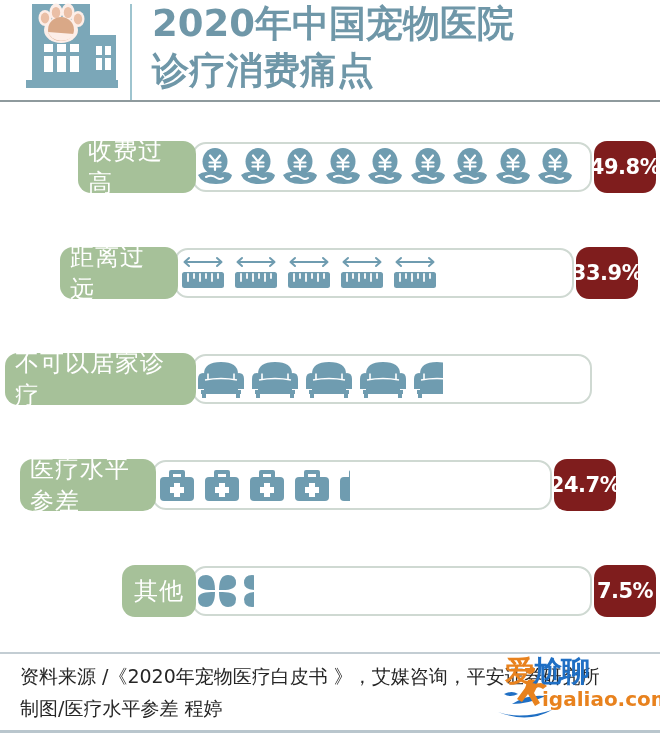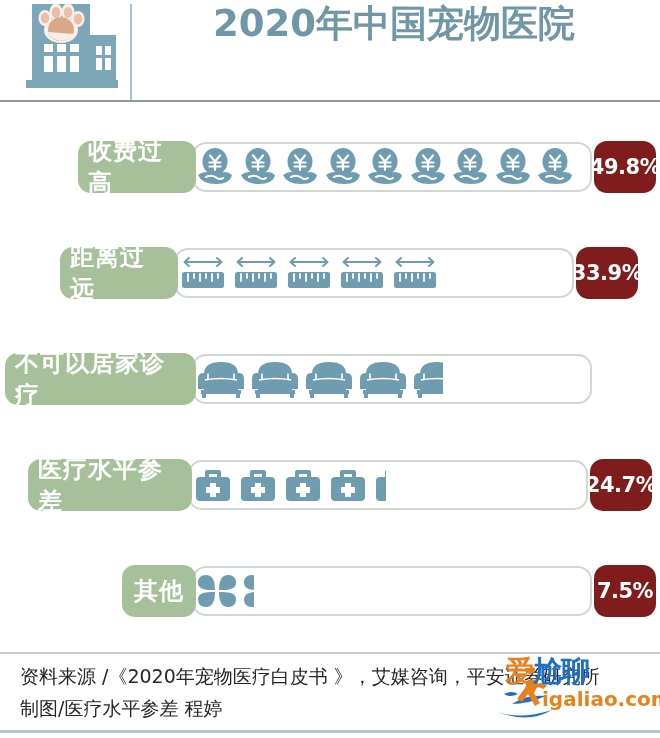--- a/index.html
+++ b/index.html
@@ -38,23 +38,23 @@
   }
   #header-divider-h {
     position: absolute;
     left: 0; top: 100px;
     width: 660px; height: 2px;
     background: #8e9a9d;
   }
 
   #title-block {
     position: absolute;
-    right: 16px; top: 0px;
+    right: 8px; top: 0px;
     width: 500px;
-    text-align: center;
+    text-align: left;
   }
   .title-line {
     display: block;
     font-family: "DejaVu Sans", "Liberation Sans", sans-serif;
     font-size: 37px;
     line-height: 47px;
     font-weight: 700;
     color: #6f97a8;
     letter-spacing: 0px;
     white-space: nowrap;
@@ -83,21 +83,21 @@
   .label-pill {
     flex: 0 0 auto;
     height: 52px;
     border-radius: 13px;
     background: #a6c199;
     color: #ffffff;
     display: flex;
     align-items: center;
     justify-content: center;
     font-size: 24px;
-    font-weight: 700;
+    font-weight: 400;
     letter-spacing: 1px;
     box-sizing: border-box;
     padding: 9px 10px;
     font-family: "DejaVu Sans", "Liberation Sans", sans-serif;
     position: relative;
     z-index: 2;
   }
 
   .track {
     flex: 0 0 auto;
@@ -247,20 +247,21 @@
       <path d="M34 28 a13 13 0 0 1 26 0 a13 11 0 0 1 -26 0 z" fill="#d9a887"></path>
       <path d="M34 30 a14 12 0 0 0 26 2 l-26 -2 z" fill="#fdeee8"></path>
     </svg>
   </div>
 
   <div id="header-divider-v"></div>
   <div id="header-divider-h"></div>
 
   <div id="title-block">
     <span class="title-line">2020年中国宠物医院</span>
+    <span class="title-line">诊疗消费痛点</span>
   </div>
 </div>
 
 <div id="chart">
 
   <div class="row row-0">
     <div class="label-pill" style="margin-left:78px;width:118px">收费过高</div>
     <div class="track">
       <div class="fill" style="width:385px">
         <div class="icon-strip">
@@ -600,21 +601,21 @@
                   <path d="M39 15.5 v6.5"></path>
                 </g>
               </svg>
           </div>
         </div>
       </div>
     </div>
   </div>
 
   <div class="row row-3">
-    <div class="label-pill" style="margin-left:28px;width:164px">医疗水平参差</div>
+    <div class="label-pill" style="margin-left:20px;width:136px">医疗水平参差</div>
     <div class="track">
       <div class="fill" style="width:196px">
         <div class="icon-strip">
           <div class="icon-cell" style="width:45px">
             <svg width="40" height="40" viewBox="0 0 40 40">
                 <g fill="#6f9cb0">
                   <path d="M14 5 h12 q2 0 2 2 v5 h-4 v-3 h-8 v3 h-4 v-5 q0 -2 2 -2 z"></path>
                   <rect x="3" y="12" width="34" height="24" rx="4"></rect>
                 </g>
                 <path d="M17 18 h6 v4 h4 v6 h-4 v4 h-6 v-4 h-4 v-6 h4 z" fill="#ffffff"></path>

